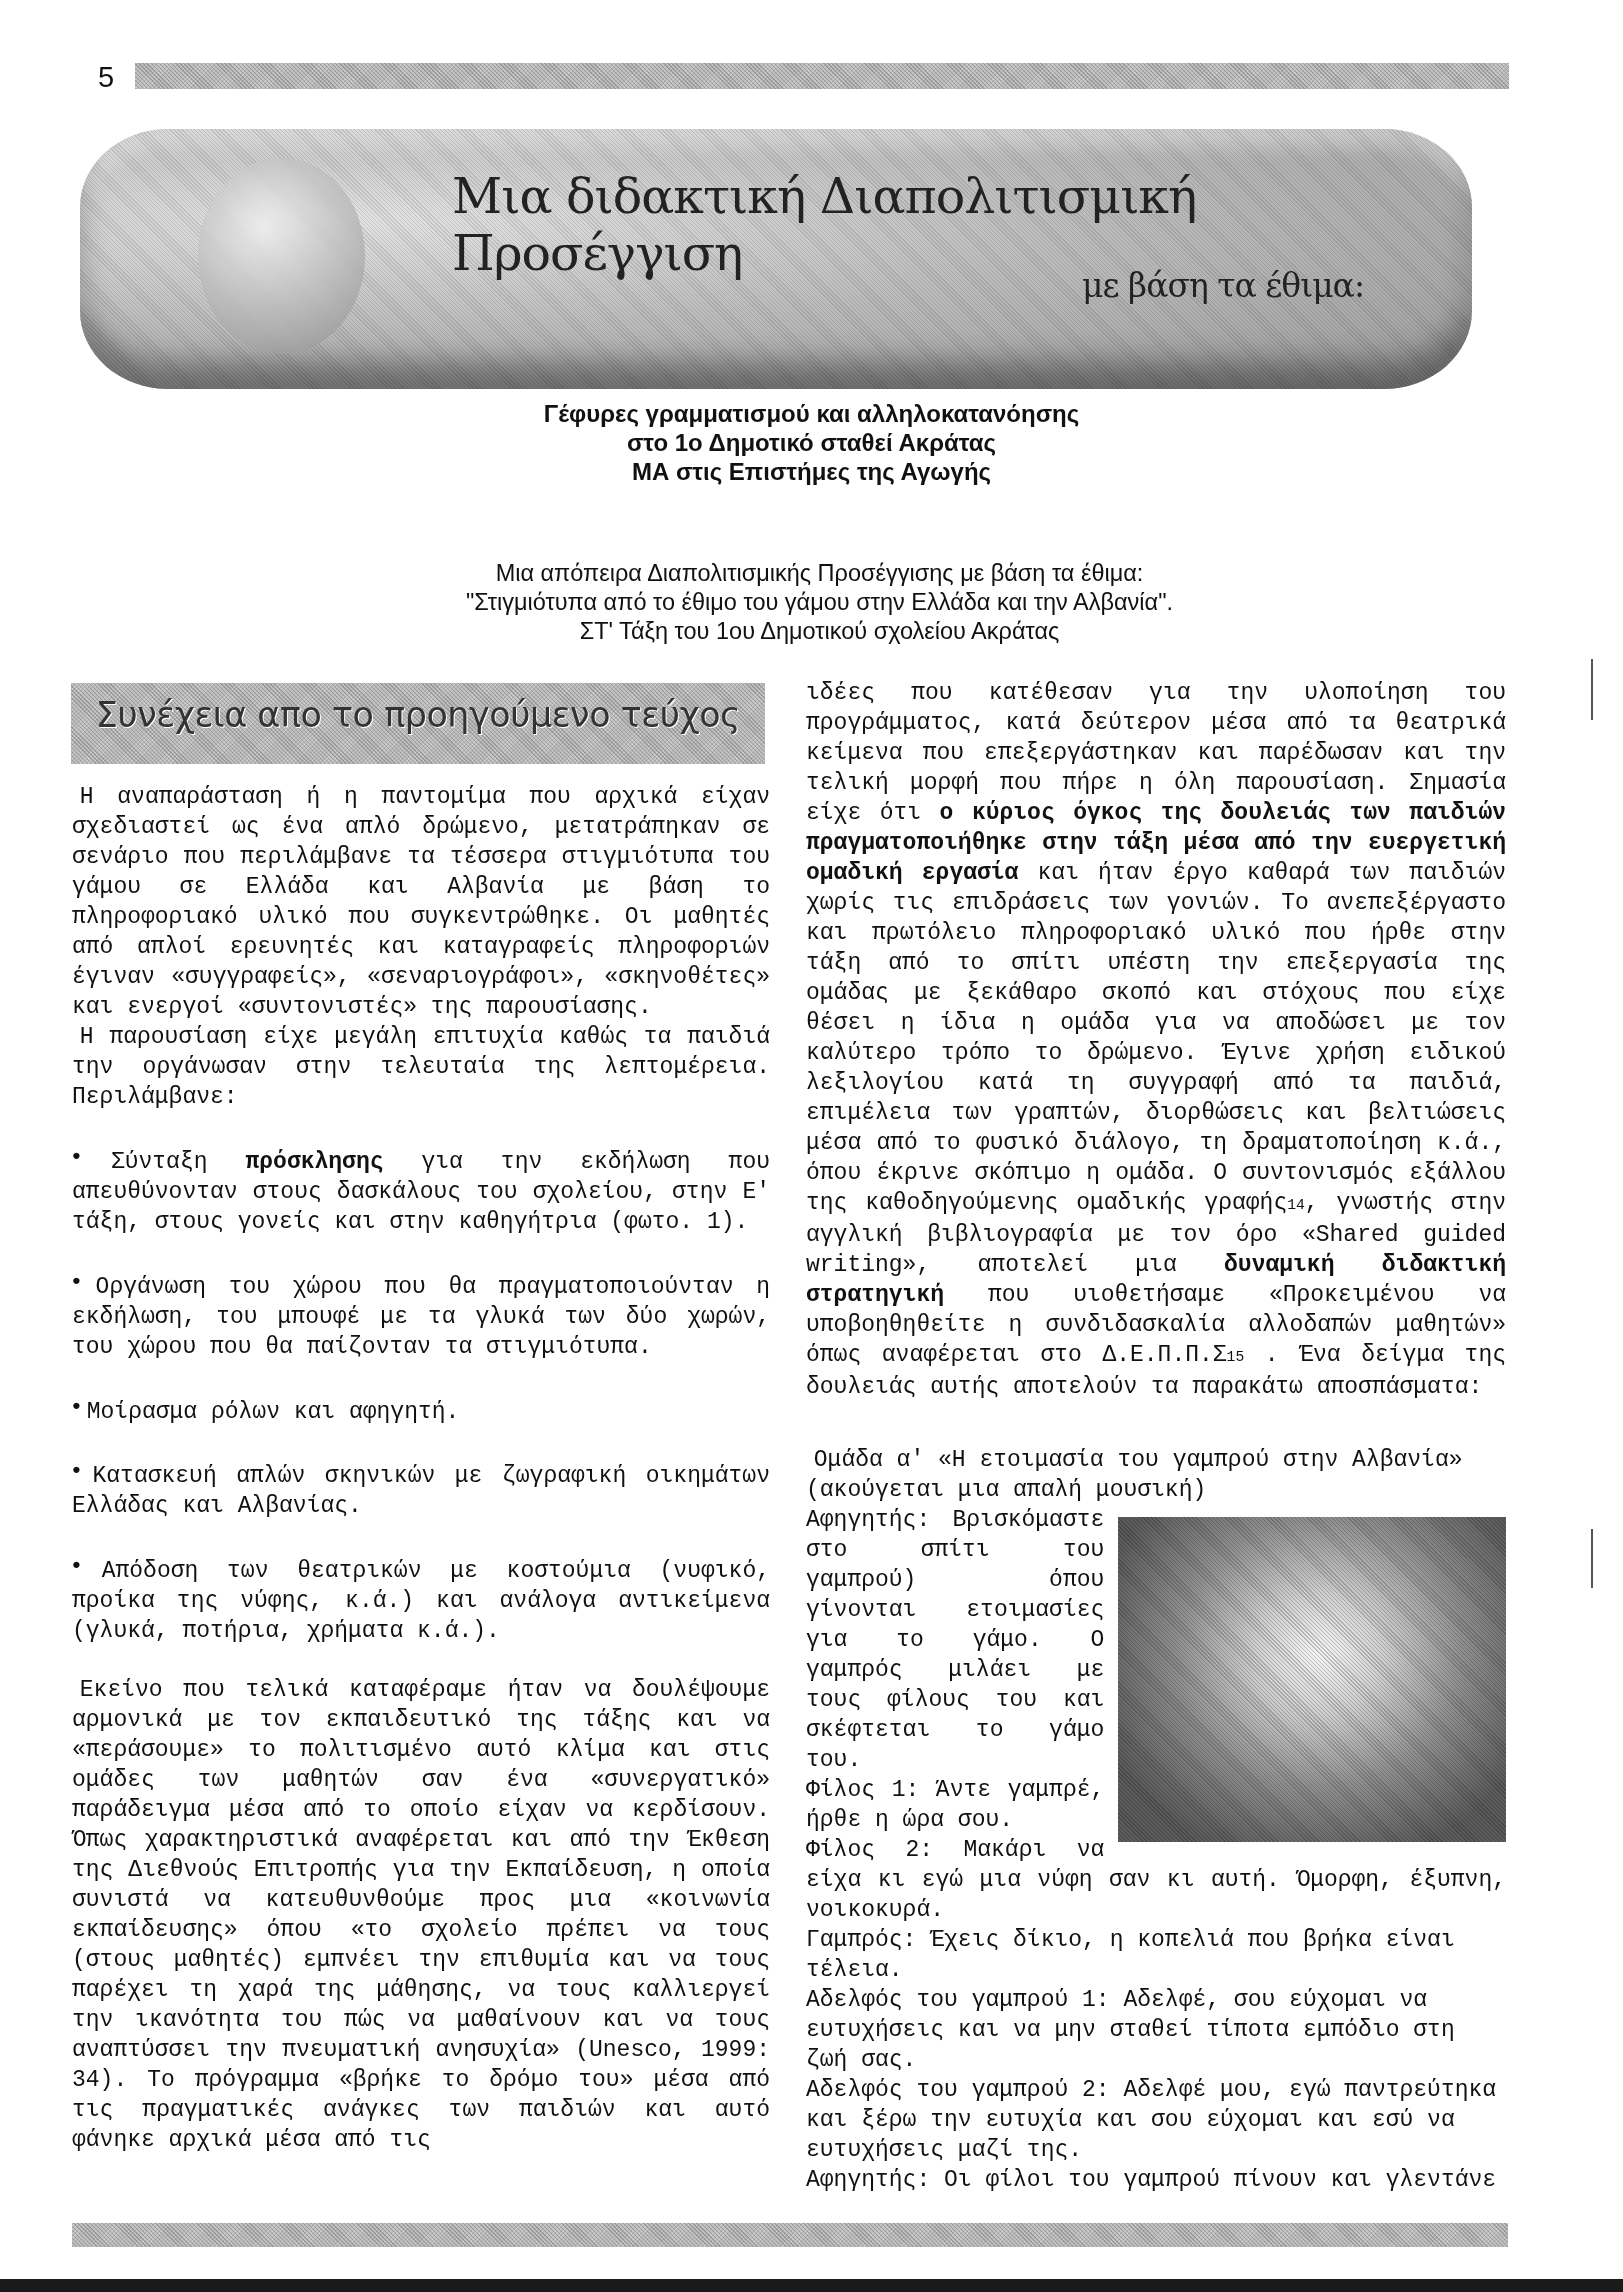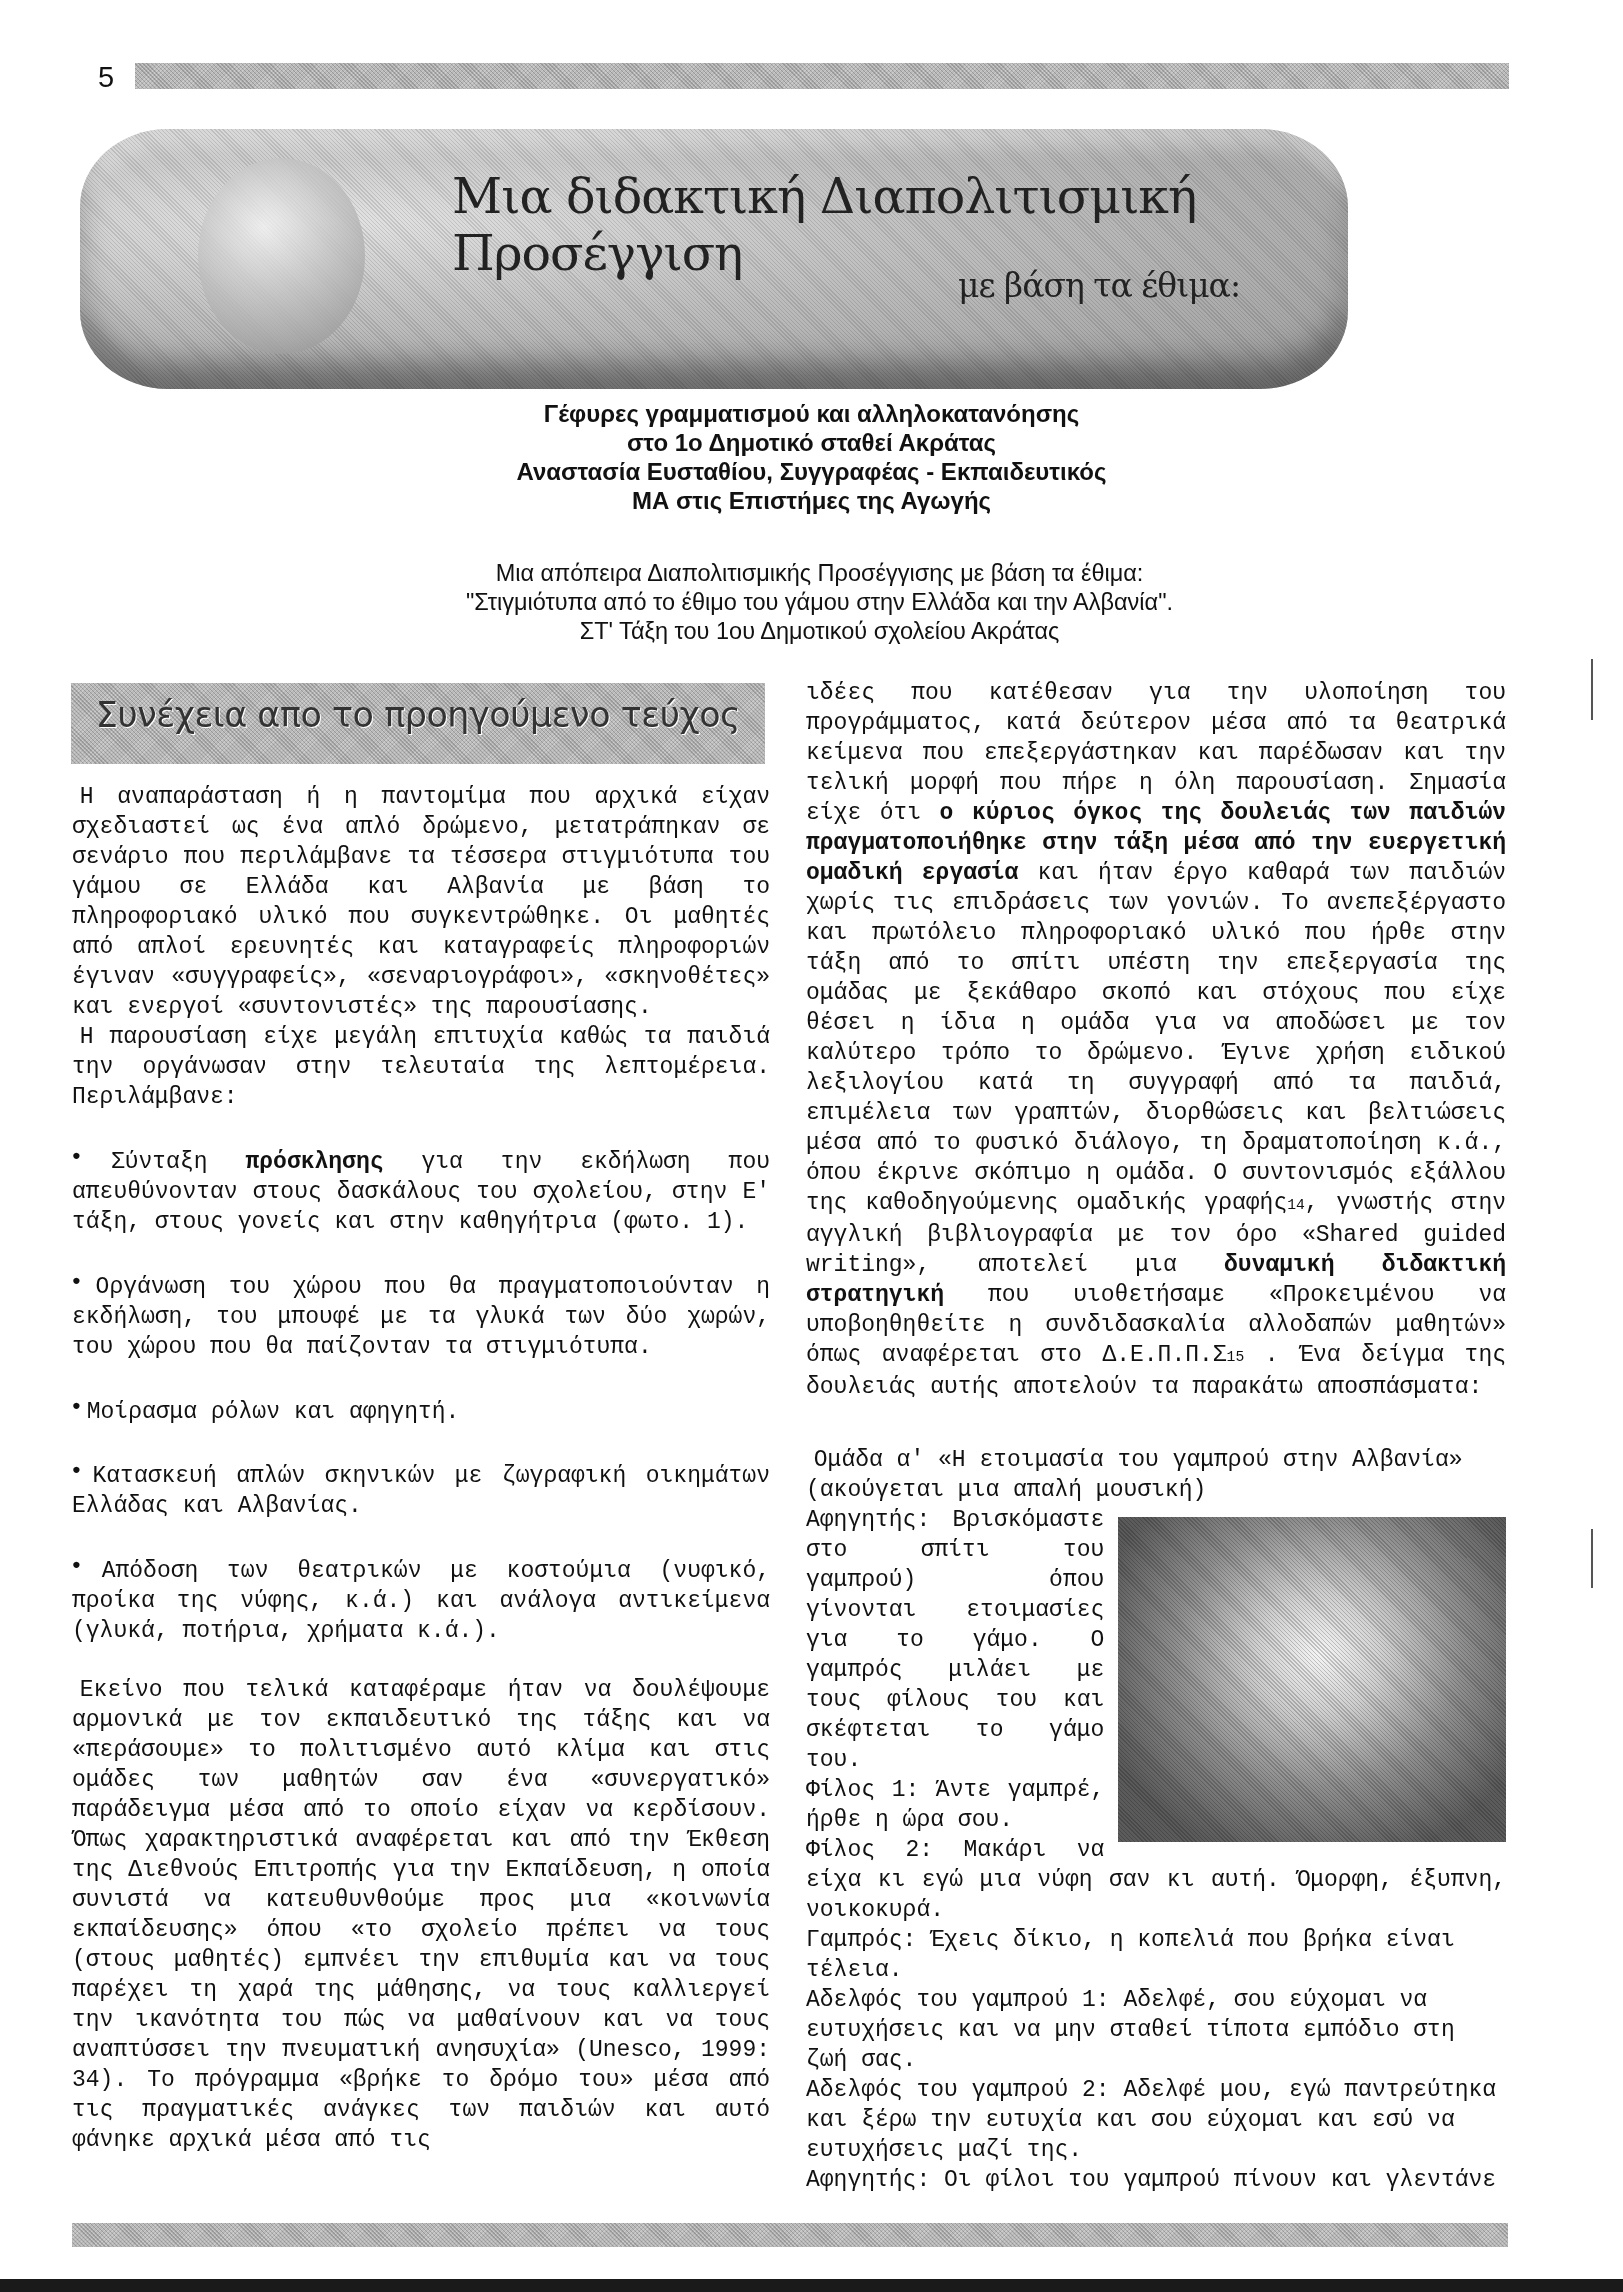--- a/index.html
+++ b/index.html
@@ -6,21 +6,21 @@
   body { width: 1623px; height: 2293px; position: relative; overflow: hidden;
          font-family: "Liberation Sans", sans-serif; color: #111; }
   .dither {
     background-color: #b9b9b9;
     background-image:
       repeating-linear-gradient(45deg, rgba(0,0,0,0.18) 0 1px, transparent 1px 2.9px),
       repeating-linear-gradient(-45deg, rgba(255,255,255,0.25) 0 1px, transparent 1px 2.9px);
   }
   #page-number { position: absolute; left: 98px; top: 61px; font-size: 29px; }
   #top-rule { position: absolute; left: 135px; top: 63px; width: 1374px; height: 25.5px; }
-  #banner { position: absolute; left: 80px; top: 129px; width: 1268px; height: 260px;
+  #banner { position: absolute; left: 80px; top: 129px; width: 1392px; height: 260px;
             border-radius: 88px / 78px; overflow: hidden;
             background: radial-gradient(ellipse at 20% 35%, #e2e2e2 0%, #bdbdbd 45%, #9a9a9a 100%);
             box-shadow: inset 0 -27.4px 29px rgba(0,0,0,0.35), inset 0 17.6px 19.6px rgba(255,255,255,0.4); }
   #banner::before { content: ""; position: absolute; inset: 0;
     background-image: repeating-linear-gradient(45deg, rgba(0,0,0,0.12) 0 1px, transparent 1px 2.9px); }
   #globe { position: absolute; left: 118px; top: 29px; width: 167px; height: 196px; border-radius: 50%;
            background: radial-gradient(circle at 40% 35%, #f2f2f2 0%, #c7c7c7 40%, #8a8a8a 100%);
            opacity: 0.8; }
   #banner-title-1 { position: absolute; left: 372px; top: 39px; font-family: "DejaVu Serif", serif;
                     font-size: 49px; color: #222; letter-spacing: -1px; }
@@ -63,21 +63,20 @@
 
 <div id="banner">
   <div id="globe"></div>
   <div id="banner-title-1">Μια διδακτική Διαπολιτισμική Προσέγγιση</div>
   <div id="banner-title-2">με βάση τα έθιμα:</div>
 </div>
 
 <div id="byline">
   <div>Γέφυρες γραμματισμού και αλληλοκατανόησης</div>
   <div>στο 1ο Δημοτικό σταθεί Ακράτας</div>
-  <div>Αναστασία Ευσταθίου, Συγγραφέας - Εκπαιδευτικός</div>
   <div>ΜΑ στις Επιστήμες της Αγωγής</div>
 </div>
 
 <div id="intro">
   <div>Μια απόπειρα Διαπολιτισμικής Προσέγγισης με βάση τα έθιμα:</div>
   <div>"Στιγμιότυπα από το έθιμο του γάμου στην Ελλάδα και την Αλβανία".</div>
   <div>ΣΤ' Τάξη του 1ου Δημοτικού σχολείου Ακράτας</div>
 </div>
 
 <div id="section-heading" class="dither">

